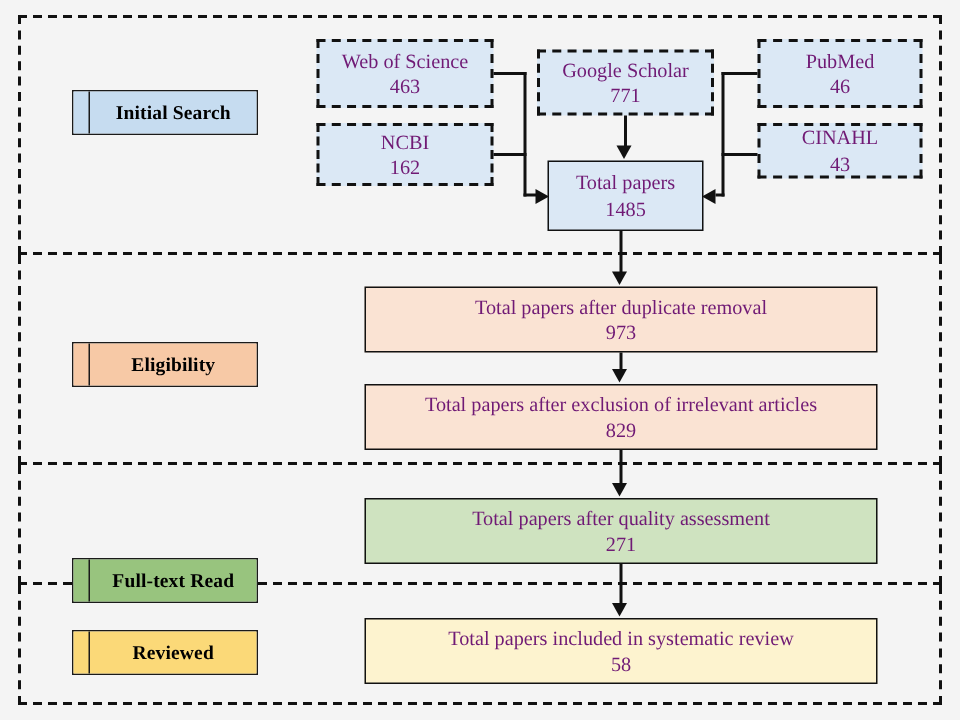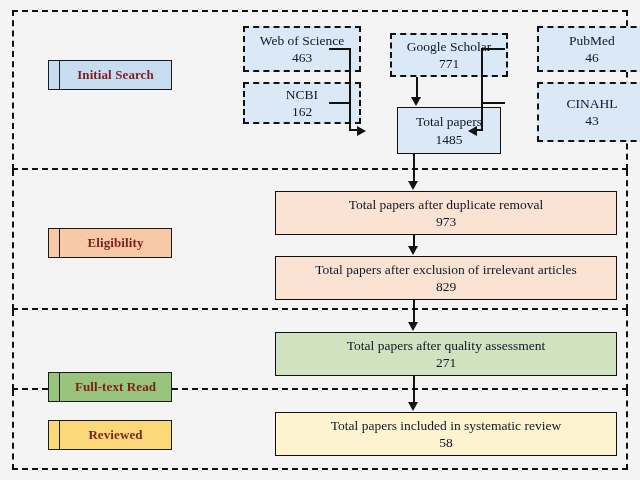--- a/index.html
+++ b/index.html
@@ -32,38 +32,37 @@
   .stage-label .tab{
     width:10px;
     border-right:1.6px solid #1a1a1a;
     flex:0 0 auto;
   }
   .stage-label .body{
     flex:1 1 auto;
     display:flex;align-items:center;justify-content:center;
     font-weight:bold;
     font-size:13px;
-    color:#7f1d1d;
+    color:#000000;
     letter-spacing:.1px;
     padding-bottom:1px;
   }
 
   
   .node{
     position:absolute;
     box-sizing:border-box;
     display:flex;
     flex-direction:column;
     align-items:center;
     justify-content:center;
-    color:#0f172a;
+    color:#701a75;
     font-size:13.5px;
     line-height:1.28;
     text-align:center;
-    margin-left:32px;
   }
   .node.dashed{border:2px dashed #111;}
   .node.solid{border:1.8px solid #111;}
   .node .ln2{display:block;}
 
   
   .ln{position:absolute;background:#111;}
   .vline{width:2px;}
   .hline{height:2px;}
   .arrow-down{
@@ -128,21 +127,21 @@
   <div class="node dashed" style="left:358px;top:33px;width:118px;height:44px;background:#dbe8f5;">
     <span>Google Scholar</span>
     <span class="ln2">771</span>
   </div>
 
   <div class="node dashed" style="left:505px;top:26px;width:110px;height:46px;background:#dbe8f5;">
     <span>PubMed</span>
     <span class="ln2">46</span>
   </div>
 
-  <div class="node dashed" style="left:505px;top:82px;width:110px;height:60px;background:#dbe8f5;text-align:right;">
+  <div class="node dashed" style="left:505px;top:82px;width:110px;height:37px;background:#dbe8f5;text-align:right;">
     <span>CINAHL</span>
     <span class="ln2">43</span>
   </div>
 
   <div class="node solid" style="left:365px;top:107px;width:104px;height:47px;background:#dbe8f5;">
     <span>Total papers</span>
     <span class="ln2">1485</span>
   </div>
 
   <div class="node solid" style="left:243px;top:191px;width:342px;height:44px;background:#fae3d3;">

